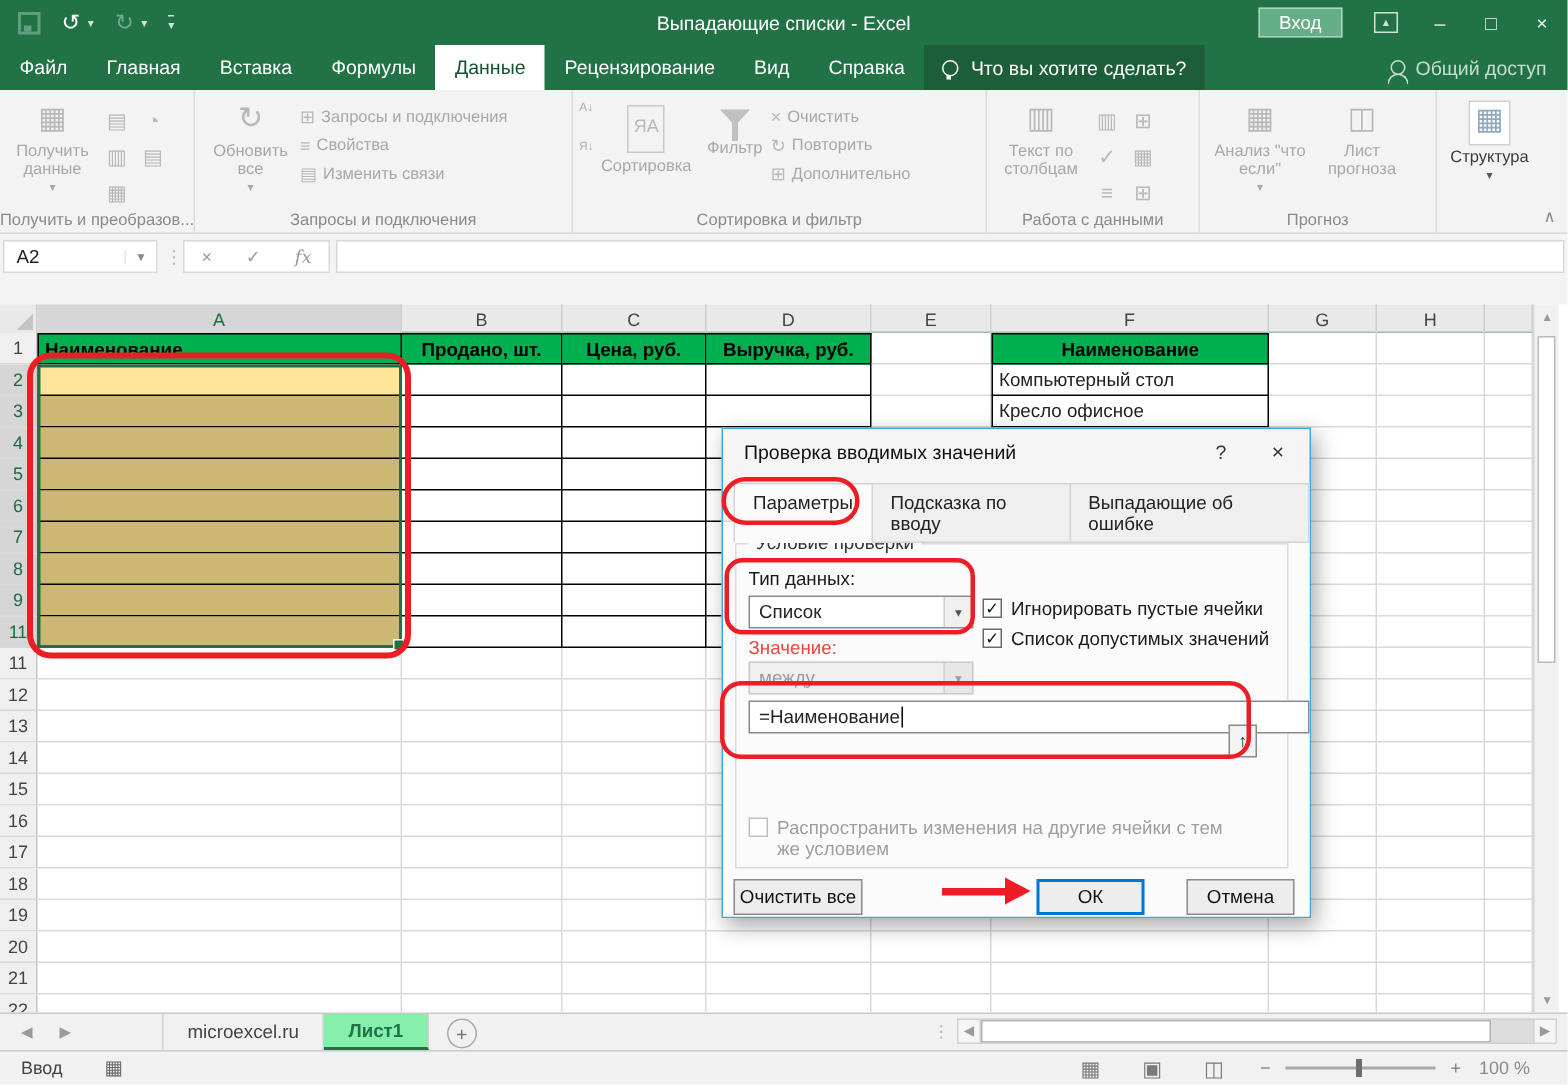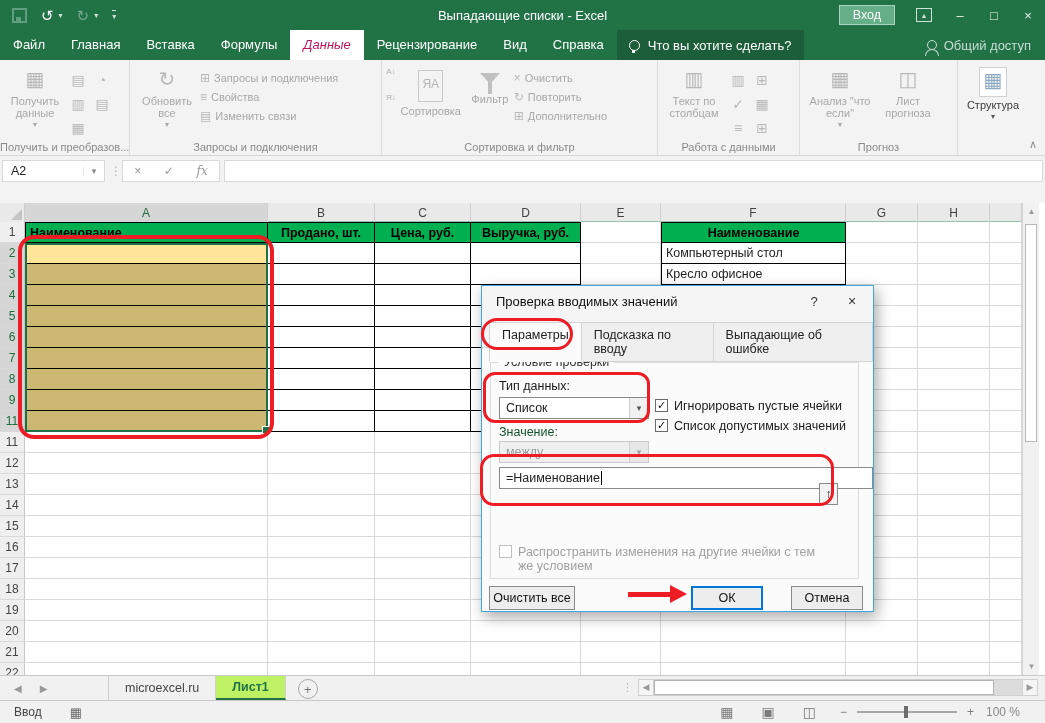--- a/index.html
+++ b/index.html
@@ -14,21 +14,21 @@
   .saveicon:after{content:"";position:absolute;left:2px;bottom:0;width:5px;height:4px;background:#5f9e7e;}
   .ddsmall{font-size:8px;color:#cfe3d8;margin-left:-9px;}
   #title-text{position:absolute;left:0;right:0;text-align:center;font-size:13px;color:#fff;}
   .win-controls{margin-left:auto;display:flex;align-items:center;z-index:2;}
   .login-btn{background:#65ae88;border:1px solid #a8d4bd;color:#fff;font-size:12.5px;padding:2px 13px;margin-right:14px;}
   .ribbonopt{width:14px;height:12px;border:1px solid #cfe3d8;display:flex;align-items:center;justify-content:center;font-size:7px;color:#cfe3d8;margin-right:4px;}
   .winbtn{width:34px;height:30px;display:flex;align-items:center;justify-content:center;font-size:13px;color:#e8f2ec;}
   
   #menubar{top:30px;left:0;width:1045px;height:30px;background:#217346;display:flex;align-items:center;}
   .mtab{padding:0 13px;line-height:30px;color:#fff;font-size:13px;white-space:nowrap;}
-  .mtab.active{background:#fff;color:#be185d;font-style:italic;}
+  .mtab.active{background:#fff;color:#14532d;}
   .tellme{display:flex;align-items:center;background:rgba(0,0,0,.18);height:30px;padding:0 12px;color:#fff;font-size:13px;gap:8px;}
   .bulb{width:9px;height:9px;border:1.5px solid #fff;border-radius:50%;position:relative;}
   .bulb:after{content:"";position:absolute;left:2.2px;top:9px;width:3px;height:3px;background:#fff;}
   .share{margin-left:auto;margin-right:14px;display:flex;align-items:center;gap:7px;color:#c8ddd2;font-size:13px;}
   .person{width:8px;height:8px;border:1.5px solid #c8ddd2;border-radius:50%;position:relative;}
   .person:after{content:"";position:absolute;left:-3px;top:8px;width:12px;height:6px;border:1.5px solid #c8ddd2;border-bottom:none;border-radius:7px 7px 0 0;}
   
   #ribbon{top:60px;left:0;width:1045px;height:96px;background:#f3f3f3;border-bottom:1px solid #d6d6d6;display:flex;}
   .rgroup{position:relative;height:100%;border-right:1px solid #dcdcdc;padding:4px 4px 0 4px;box-sizing:border-box;display:flex;align-items:flex-start;}
   .rlabel{position:absolute;bottom:2px;left:0;right:0;text-align:center;font-size:11px;color:#8a8a8a;white-space:nowrap;overflow:hidden;}
@@ -93,41 +93,41 @@
   .dhelp{position:absolute;top:0;right:44px;width:30px;height:30px;display:flex;align-items:center;justify-content:center;font-size:13px;color:#333;}
   .dclose{position:absolute;top:0;right:0;width:42px;height:30px;display:flex;align-items:center;justify-content:center;font-size:14px;color:#333;}
   #dlg-tabs{position:absolute;top:36px;left:7px;display:flex;z-index:2;}
   .dtab{padding:5px 12px;font-size:12.5px;color:#222;background:#efefef;border:1px solid #d4d4d4;border-left:none;}
   .dtab:first-child{border-left:1px solid #d4d4d4;}
   .dtab.active{background:#fbfbfb;border-bottom:1px solid #fbfbfb;position:relative;}
   .dpage{position:absolute;top:61px;left:0;right:0;bottom:0;background:#fbfbfb;border-top:1px solid #d4d4d4;}
   .groupbox{position:absolute;top:14px;left:8px;width:367px;height:215px;border:1px solid #dcdcdc;}
   .grouplabel{position:absolute;top:-8px;left:8px;background:#fbfbfb;padding:0 5px;font-size:12.5px;color:#333;}
   .dlabel{position:absolute;font-size:12.5px;color:#1a1a1a;}
-  .dlabel.dis{color:#14532d;}
+  .dlabel.dis{color:#ef4444;}
   .combo{position:absolute;height:22px;width:150px;background:#fff;border:1px solid #8a8a8a;display:flex;align-items:center;font-size:12.5px;padding-left:6px;box-sizing:border-box;}
   .combo .arr{margin-left:auto;width:18px;height:100%;background:#f0f0f0;border-left:1px solid #d0d0d0;display:flex;align-items:center;justify-content:center;font-size:9px;color:#555;}
   .combo.dis{background:#efefef;border-color:#c9c9c9;color:#9a9a9a;}
   .combo.dis .arr{background:#e7e7e7;color:#a0a0a0;}
   .cbrow{position:absolute;display:flex;align-items:flex-start;gap:6px;font-size:12.5px;color:#1a1a1a;}
   .cb{width:13px;height:13px;border:1px solid #6a6a6a;background:#fff;display:flex;align-items:center;justify-content:center;font-size:11px;font-weight:bold;color:#111;flex:none;box-sizing:border-box;}
   .cb.dis{border-color:#bfbfbf;}
   .cbrow.dis{color:#9f9f9f;}
   .tinput{position:absolute;height:22px;background:#fff;border:1px solid #8a8a8a;display:flex;align-items:center;font-size:12.5px;padding-left:6px;box-sizing:border-box;}
   .caret{display:inline-block;width:1px;height:14px;background:#000;margin-left:1px;}
   .pickbtn{position:absolute;height:22px;width:19px;border:1px solid #8a8a8a;background:#f3f3f3;display:flex;align-items:center;justify-content:center;font-size:12px;font-weight:bold;color:#222;box-sizing:border-box;}
   .dbtn{position:absolute;height:24px;background:#ededed;border:1px solid #8a8a8a;display:flex;align-items:center;justify-content:center;font-size:12.5px;color:#111;box-sizing:border-box;}
   .dbtn.default{border:2px solid #0078d7;}
   
   #sheetbar{top:675px;left:0;width:1045px;height:25px;background:#f1f1f1;border-top:1px solid #c9c9c9;display:flex;align-items:stretch;}
   .navarrows{display:flex;align-items:center;gap:18px;padding:0 14px;color:#9a9a9a;font-size:10px;width:62px;}
   #sheet-tabs{display:flex;margin-left:8px;padding-left:10px;}
   .stab{padding:0 16px;display:flex;align-items:center;font-size:12.5px;color:#444;border-right:1px solid #d0d0d0;}
   .stab:first-child{border-left:1px solid #d0d0d0;}
-  .stab.active{background:#bef264;color:#217346;font-weight:bold;border-bottom:2px solid #217346;}
+  .stab.active{background:#86efac;color:#217346;font-weight:bold;border-bottom:2px solid #217346;}
   .addsheet{width:18px;height:18px;border:1px solid #a8a8a8;border-radius:50%;display:flex;align-items:center;justify-content:center;color:#777;font-size:13px;margin:3px 0 0 12px;}
   .hdots{position:absolute;left:622px;top:681px;color:#b5b5b5;font-size:11px;}
   #hscroll{position:absolute;left:638px;top:678px;width:400px;height:18px;display:flex;align-items:center;}
   .harrow{width:16px;height:17px;display:flex;align-items:center;justify-content:center;color:#9a9a9a;font-size:9px;border:1px solid #d0d0d0;background:#f5f5f5;box-sizing:border-box;}
   .htrack{flex:1;height:17px;background:#dcdcdc;position:relative;border-top:1px solid #d0d0d0;border-bottom:1px solid #d0d0d0;box-sizing:border-box;}
   .hthumb{position:absolute;left:0;top:0;width:340px;height:15px;background:#fff;border:1px solid #b3b3b3;box-sizing:border-box;}
   
   #statusbar{top:700px;left:0;width:1045px;height:23px;background:#f1f1f1;border-top:1px solid #c9c9c9;display:flex;align-items:center;font-size:12px;color:#444;}
   #mode{margin-left:14px;}
   .macroicon{margin-left:28px;font-size:13px;color:#6a6a6a;}

